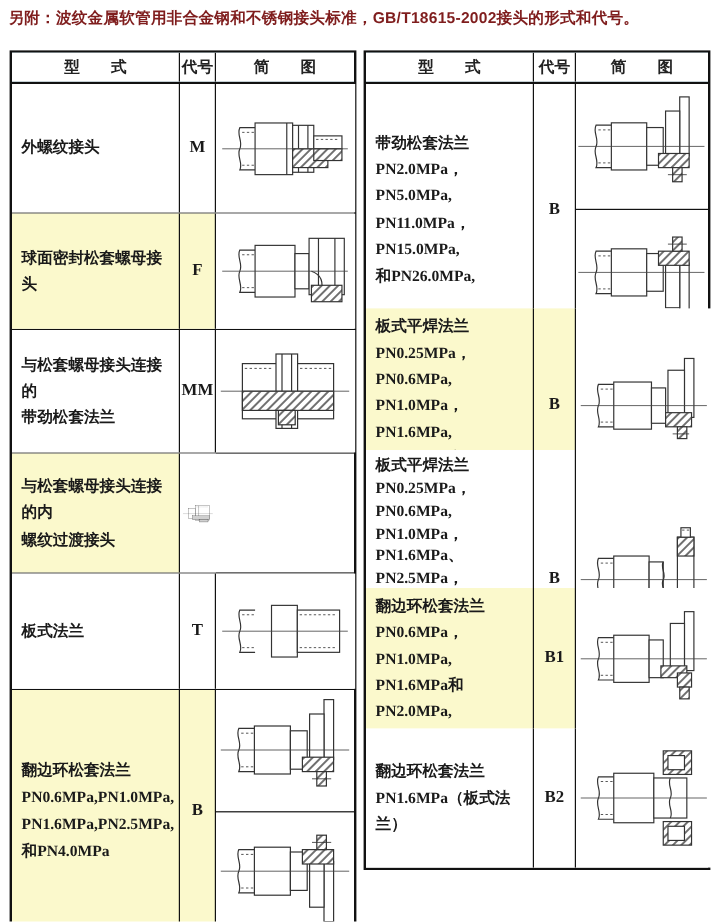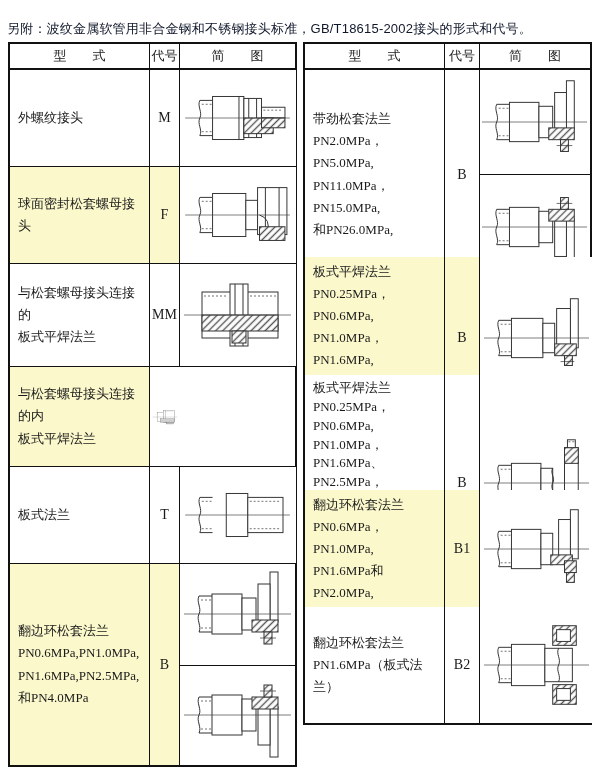--- a/index.html
+++ b/index.html
@@ -1,23 +1,23 @@
 <!DOCTYPE html>
 <html><head>
 <meta charset="utf-8">
 <style>
   * { box-sizing: border-box; margin: 0; padding: 0; }
   html,body { width: 600px; height: 768px; background: #ffffff; position: relative;
     font-family: "Liberation Sans", sans-serif; overflow: hidden; }
-  .title { position: absolute; left: 7px; top: 20px; font-size: 13px; font-weight: normal;
-    color: #0f172a; letter-spacing: 0.2px; white-space: nowrap; }
+  .title { position: absolute; left: 7px; top: 6px; font-size: 13px; font-weight: bold;
+    color: #7f1d1d; letter-spacing: 0.2px; white-space: nowrap; }
   .tbl { position: absolute; top: 42px; border: 2px solid #111; background: #fff; }
   #tbl-left  { left: 8px;  width: 289px; }
   #tbl-right { left: 303px; width: 289px; }
-  .hrow, .row { display: grid; }
+  .hrow, .row { display: grid; font-weight: bold; }
   #tbl-left  .hrow, #tbl-left  .row { grid-template-columns: 140px 30px 1fr; }
   #tbl-right .hrow, #tbl-right .row { grid-template-columns: 140px 35px 1fr; }
   .hrow { height: 26px; background: #aadcf0; border-bottom: 2px solid #111; }
   .hrow .c { display: flex; align-items: center; justify-content: center;
     font-size: 13px; color: #222; font-family: "Liberation Sans", sans-serif; }
   .row { border-bottom: 1px solid #111; }
   .row:last-child { border-bottom: none; }
   .c { border-right: 1px solid #111; position: relative; background: #fff; }
   .c:last-child { border-right: none; }
   .type { display: flex; flex-direction: column; justify-content: center;
@@ -47,21 +47,21 @@
 
 <div class="title">另附：波纹金属软管用非合金钢和不锈钢接头标准，GB/T18615-2002接头的形式和代号。</div>
 
 <div class="tbl" id="tbl-left">
   <div class="hrow">
     <div class="c">型　　式</div>
     <div class="c">代号</div>
     <div class="c">简　　图</div>
   </div>
 
-  <div class="row" style="height:97px">
+  <div class="row" style="height:108px">
     <div class="c type">外螺纹接头</div>
     <div class="c code">M</div>
     <div class="c fig">
       <svg class="diag" width="112" height="90" viewBox="0 0 112 92">
           <path d="M30 28 L17 28 C14 34 20 40 17 46 C14 52 20 58 17 64 L30 64" fill="#fff" stroke="#333" stroke-width="1"></path>
           <line x1="19" y1="32" x2="29" y2="32" stroke="#333" stroke-width="0.7" stroke-dasharray="2 2"></line>
           <line x1="19" y1="60" x2="29" y2="60" stroke="#333" stroke-width="0.7" stroke-dasharray="2 2"></line>
           <rect x="30" y="24" width="32" height="44" fill="#fff" stroke="#333" stroke-width="1"></rect>
           <line x1="57" y1="24" x2="57" y2="68" stroke="#333" stroke-width="1"></line>
           <rect x="62" y="26" width="18" height="40" fill="#fff" stroke="#333" stroke-width="1"></rect>
@@ -91,40 +91,40 @@
           <line x1="98" y1="18" x2="98" y2="66" stroke="#333" stroke-width="1"></line>
           <path d="M78 46 Q90 50 86 64" fill="none" stroke="#333" stroke-width="1"></path>
           <rect x="78" y="58" width="26" height="14" fill="url(#hx)" stroke="#333" stroke-width="1"></rect>
           <line x1="2" y1="46" x2="109" y2="46" stroke="#444" stroke-width="0.7"></line>
         </svg>
     </div>
   </div>
 
   <div class="row" style="height:103px">
     <div class="c type">与松套螺母接头连接的
-板式平焊法兰</div>
+带劲松套法兰</div>
     <div class="c code">MM</div>
     <div class="c fig">
       <svg class="diag" width="112" height="96" viewBox="0 0 112 92">
           <rect x="20" y="23" width="76" height="46" fill="#fff" stroke="#333" stroke-width="1"></rect>
           <rect x="48" y="15" width="18" height="62" fill="#fff" stroke="#333" stroke-width="1"></rect>
           <line x1="53" y1="15" x2="53" y2="77" stroke="#333" stroke-width="1"></line>
           <line x1="61" y1="15" x2="61" y2="77" stroke="#333" stroke-width="1"></line>
           <line x1="22" y1="27" x2="46" y2="27" stroke="#333" stroke-width="0.7" stroke-dasharray="2 2"></line>
           <line x1="68" y1="27" x2="94" y2="27" stroke="#333" stroke-width="0.7" stroke-dasharray="2 2"></line>
           <rect x="20" y="46" width="76" height="16" fill="url(#hx)" stroke="#333" stroke-width="1"></rect>
           <rect x="50" y="62" width="14" height="12" fill="url(#hx)" stroke="#333" stroke-width="1"></rect>
           <line x1="2" y1="46" x2="109" y2="46" stroke="#444" stroke-width="0.7"></line>
         </svg>
     </div>
   </div>
 
   <div class="row hl" style="height:100px">
     <div class="c type">与松套螺母接头连接的内
-板式平焊法兰</div>
+螺纹过渡接头</div>
     <div class="c fig">
       <svg class="diag" width="112" height="92" viewBox="0 0 112 92">
           <rect x="22" y="28" width="26" height="36" fill="#fff" stroke="#333" stroke-width="1"></rect>
           <rect x="48" y="18" width="48" height="52" fill="#fff" stroke="#333" stroke-width="1"></rect>
           <line x1="58" y1="18" x2="58" y2="70" stroke="#333" stroke-width="1"></line>
           <line x1="50" y1="22" x2="94" y2="22" stroke="#333" stroke-width="0.7" stroke-dasharray="2 2"></line>
           <rect x="36" y="54" width="60" height="14" fill="url(#hx)" stroke="#333" stroke-width="1"></rect>
           <rect x="62" y="68" width="30" height="8" fill="url(#hx)" stroke="#333" stroke-width="1"></rect>
           <line x1="2" y1="46" x2="109" y2="46" stroke="#444" stroke-width="0.7"></line>
         </svg>

